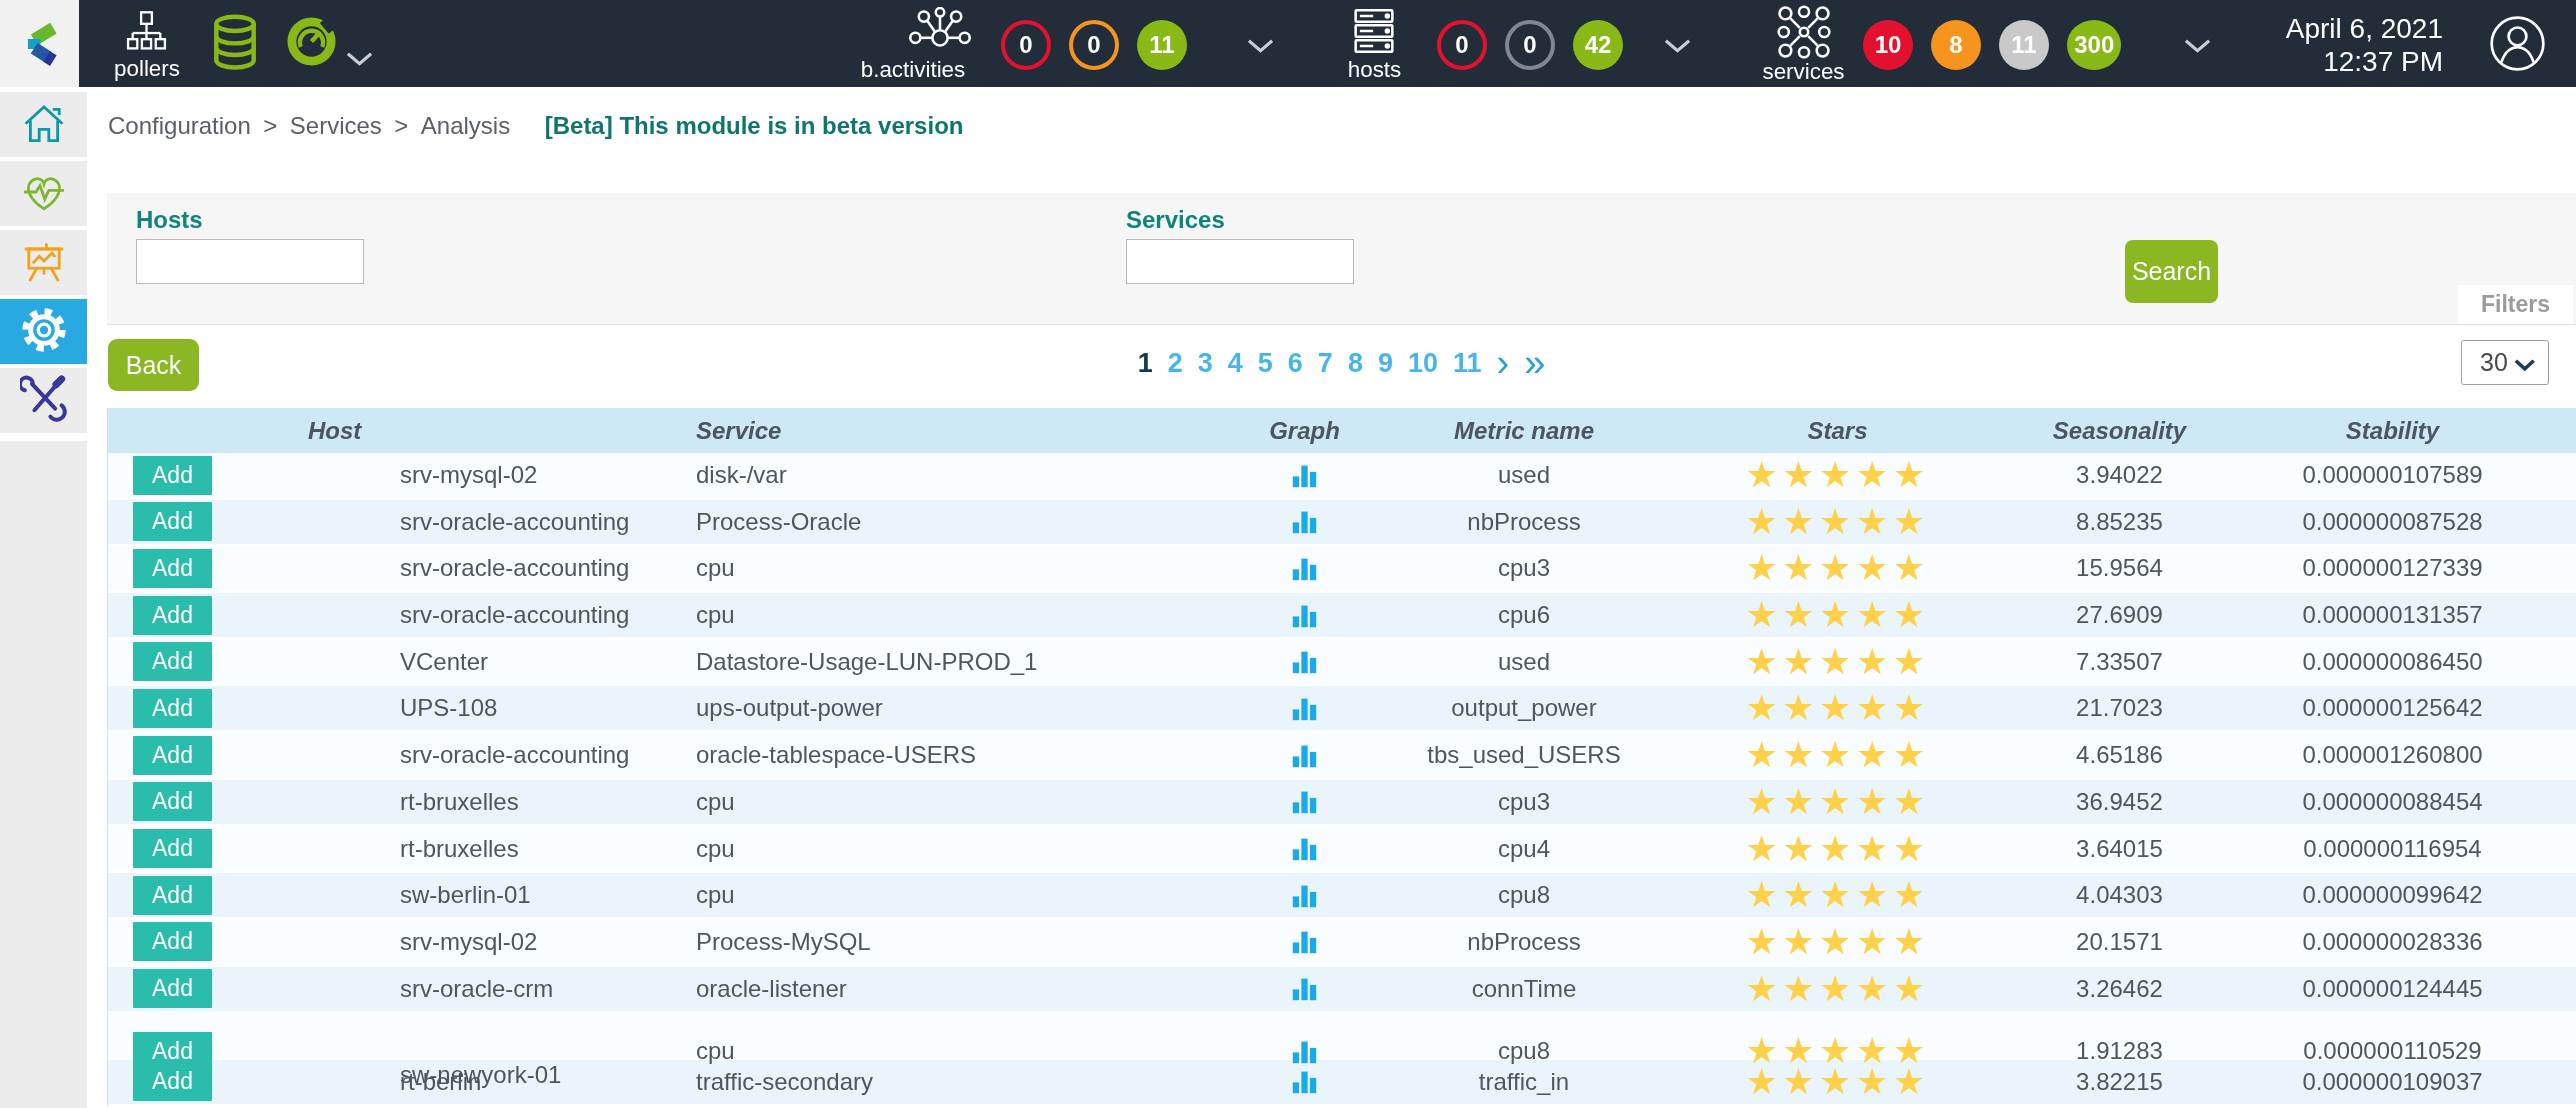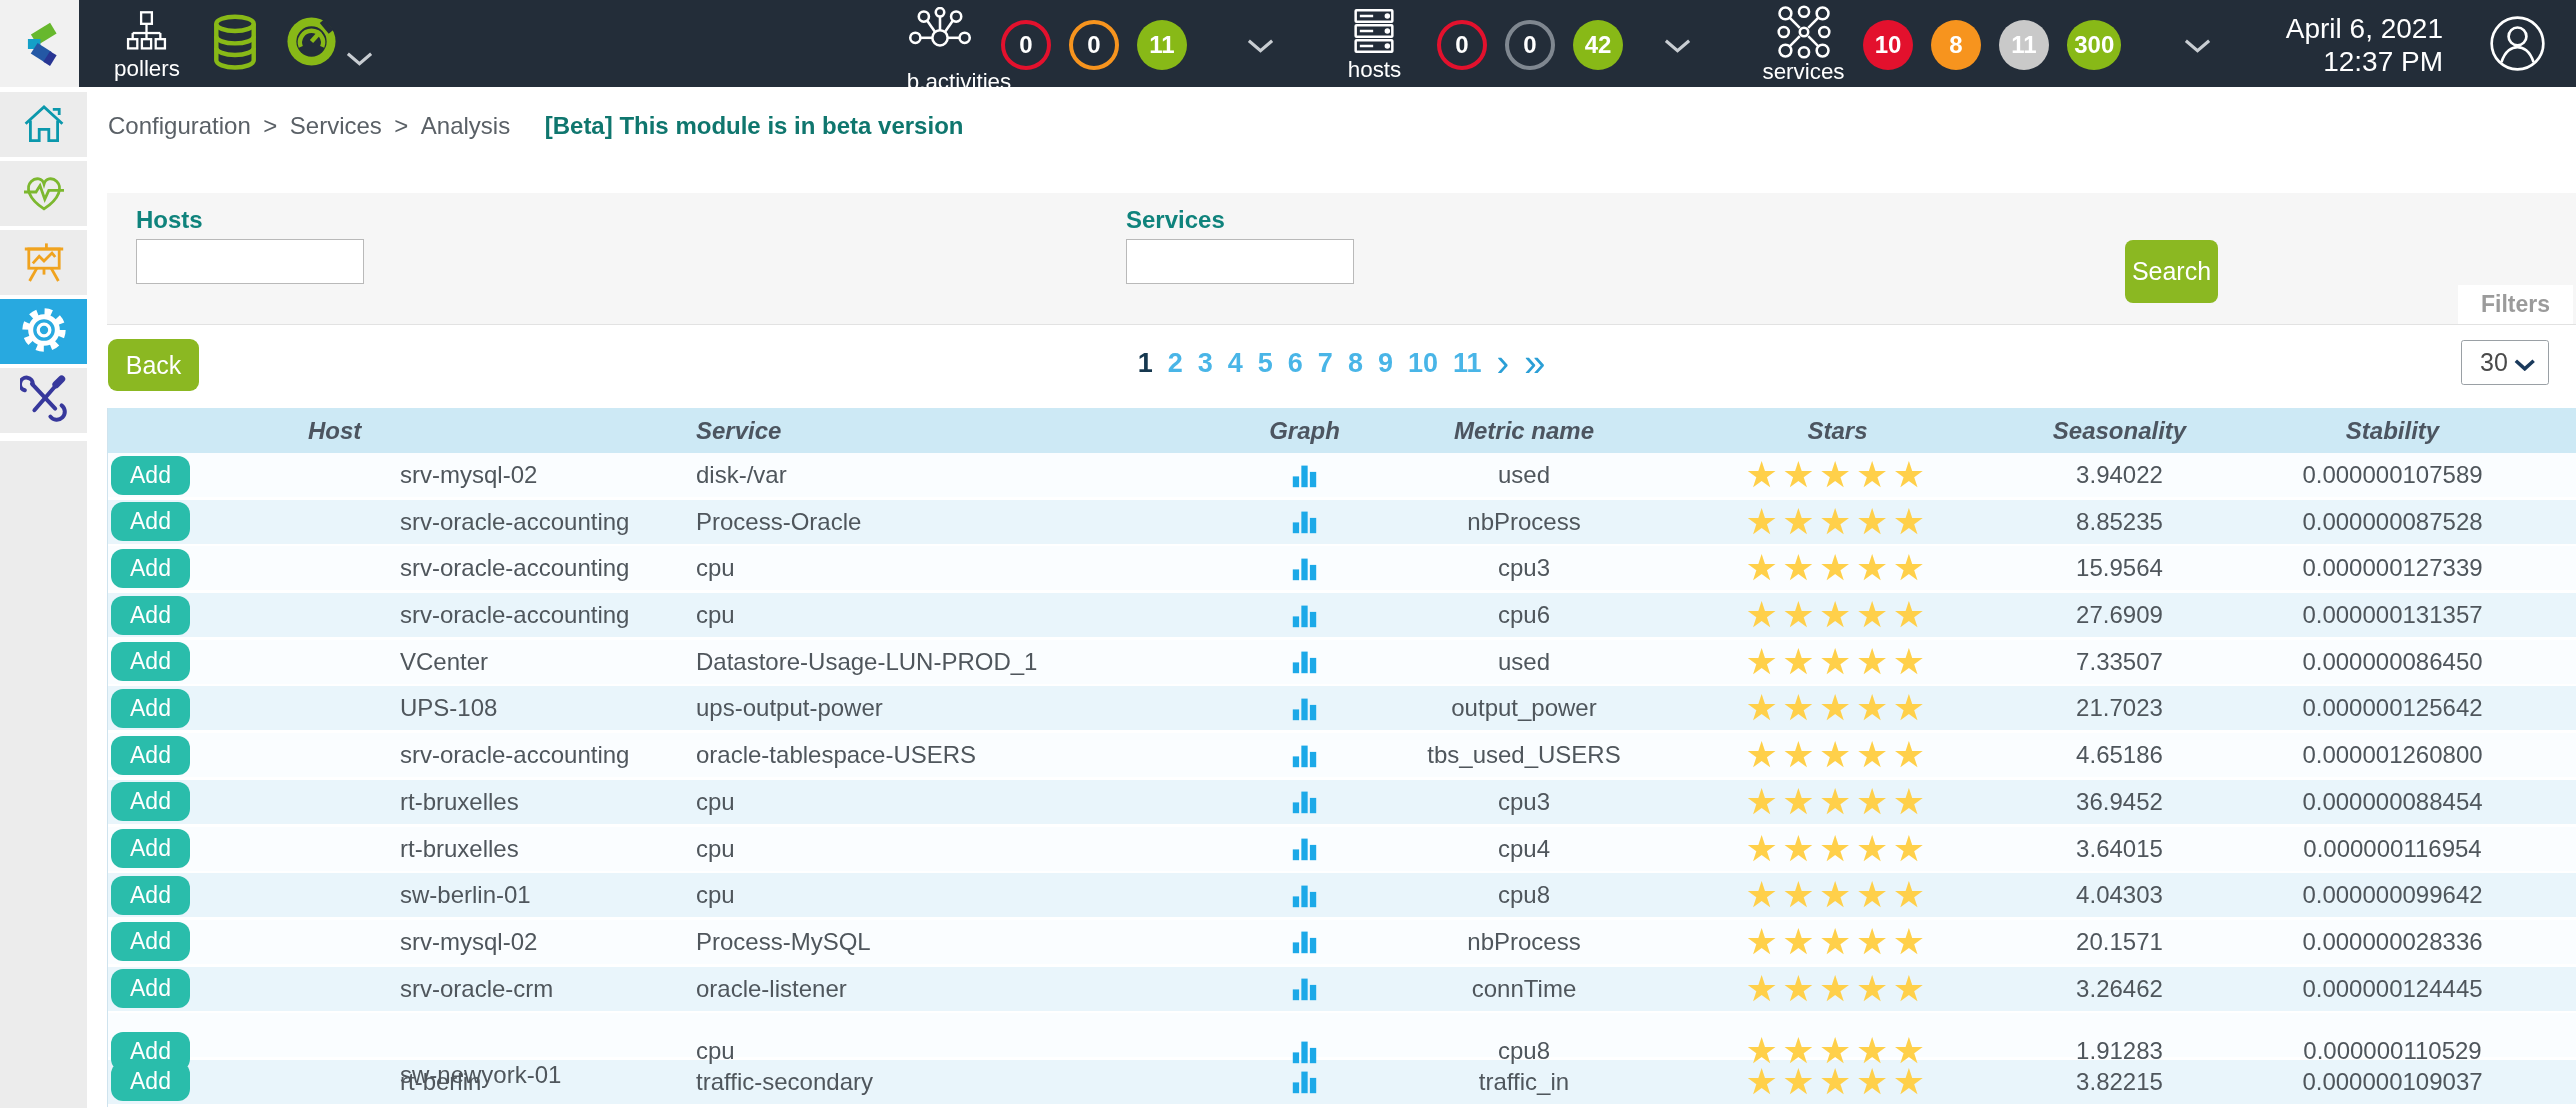--- a/index.html
+++ b/index.html
@@ -55,21 +55,21 @@
   .grid-cols { display:grid; grid-template-columns:200px 388px 519px 179px 260px 367px 197px 349px; }
   .table { position:absolute; left:107px; top:408px; width:2469px; border-left:1.8px solid #cfe3ee; }
   .thead { height:45px; background:#cde9f5; font-weight:bold; color:#4c5560; font-size:24px; }
   .thead > div { display:flex; align-items:center;font-style:italic; }
   .trow { height:44px; margin-bottom:2.7px; font-size:24px; color:#4f565c; }
   .trow:nth-child(odd) { background:#fafdff; }
   .trow:nth-child(even) { background:#e9f5fb; }
   .cell { display:flex; align-items:center; }
   .c-left { justify-content:flex-start; }
   .c-center { justify-content:center; }
-  .add-btn { margin-left:3px; width:79px; height:39px; background:#2abdab; color:#fff; border:none; border-radius:12px; font-size:23px; font-family:inherit; cursor:pointer; }
+  .add-btn { margin-left:25px; width:79px; height:39px; background:#2abdab; color:#fff; border:none; border-radius:1px; font-size:23px; font-family:inherit; cursor:pointer; }
   .stars { color:#ffd04a; font-size:36px; letter-spacing:4.5px; line-height:36px; }
   .graph-ic { cursor:pointer; display:flex; align-items:center; }
 </style>
 </head>
 <body>
 
 <div class="screen">
 
   <header class="topbar">
     <div class="logo-box">
@@ -126,21 +126,21 @@
         <circle cx="69" cy="36" r="6"></circle>
           <line x1="49" y1="36" x2="63" y2="36"></line>
         <circle cx="21" cy="11" r="6"></circle>
           <line x1="25" y1="16" x2="34" y2="29"></line>
         <circle cx="40" cy="6" r="5"></circle>
           <line x1="40" y1="11" x2="40" y2="27"></line>
         <circle cx="59" cy="11" r="6"></circle>
           <line x1="55" y1="16" x2="46" y2="29"></line>
       </svg>
     </div>
-    <div class="tb-label" style="left:883px;top:57px;width:152px;margin-top:12px;">b.activities</div>
+    <div class="tb-label" style="left:837px;top:57px;width:152px;">b.activities</div>
     <div class="badge-row" style="left:1001px;">
         <span class="badge ring-red">0</span>
         <span class="badge ring-orange">0</span>
         <span class="badge fill-green">11</span>
       </div>
     <div class="tb-abs" style="left:1247px;top:39px;">
       <svg width="27" height="14.3" viewBox="0 0 30 16">
           <polyline points="2,2 15,13 28,2" fill="none" stroke="#c8cdd2" stroke-width="3.5"></polyline>
         </svg>
     </div>

